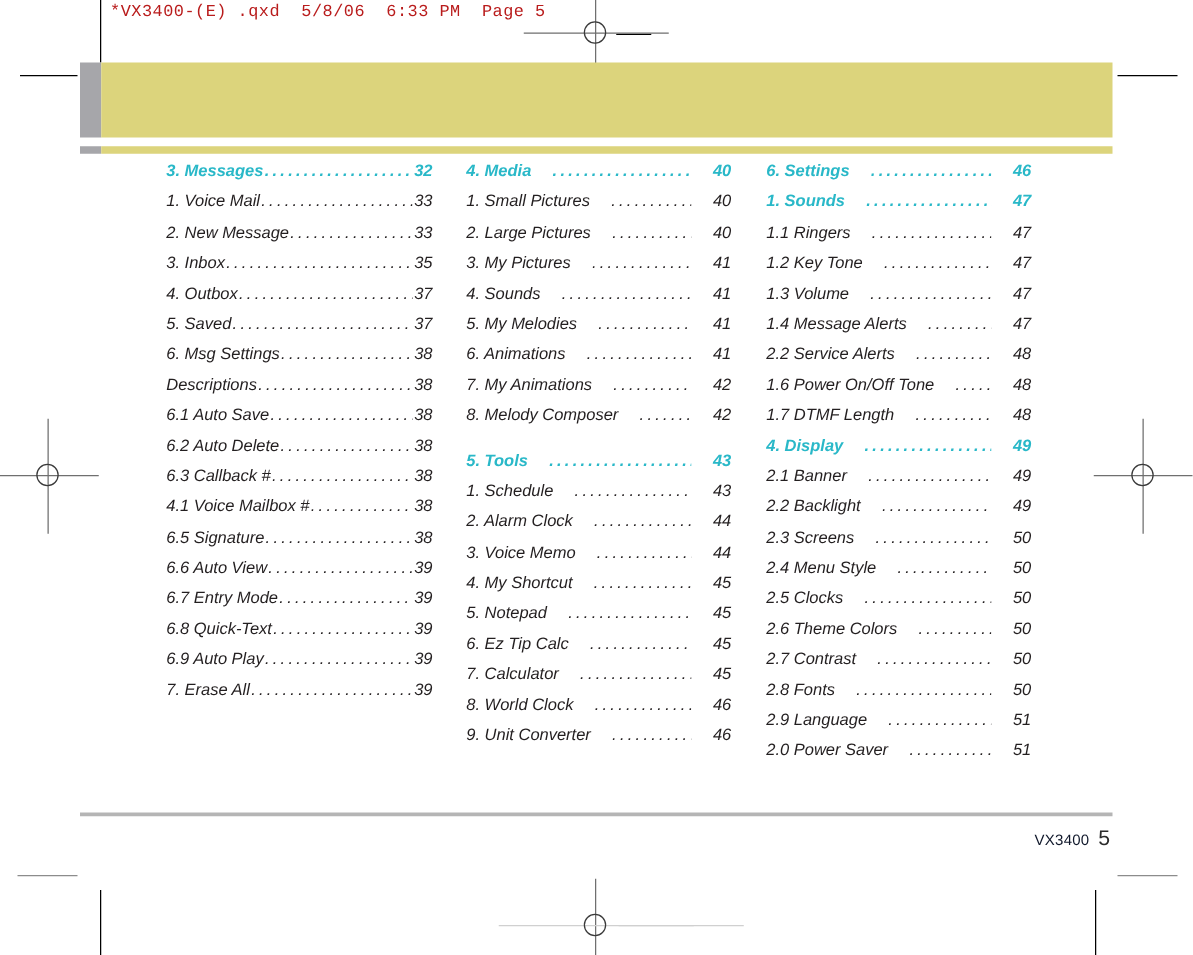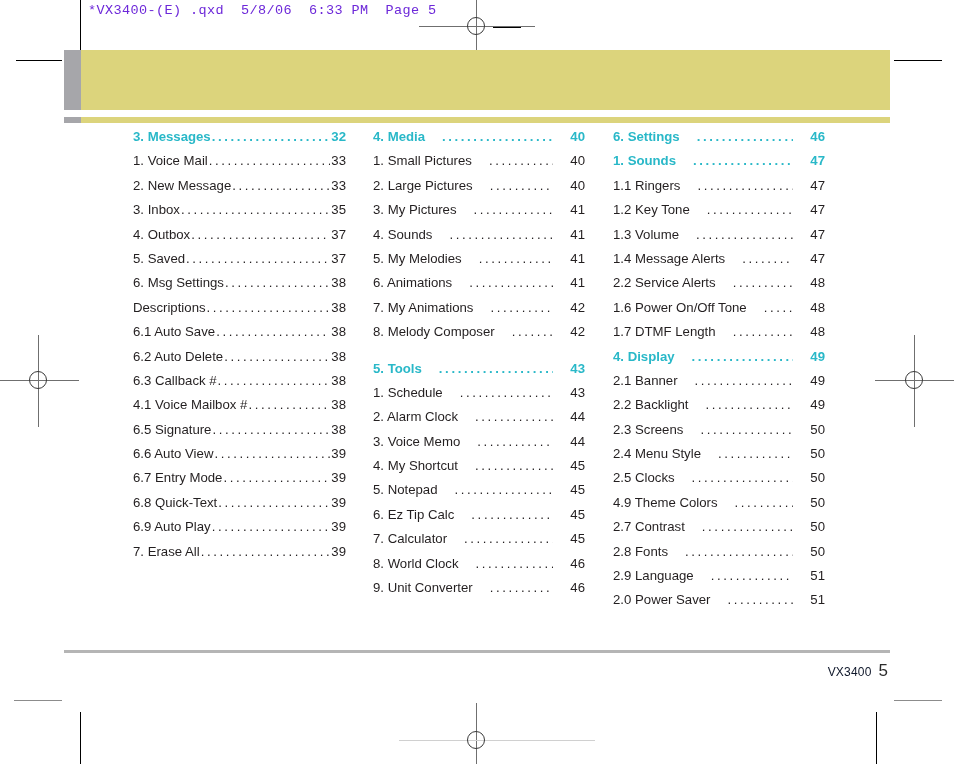--- a/index.html
+++ b/index.html
@@ -17,21 +17,21 @@
   }
 
   
   .prepress-header {
     position: absolute;
     left: 88px;
     top: 3px;
     font-family: "Liberation Mono", monospace;
     font-size: 13.5px;
     letter-spacing: 0.4px;
-    color: #6d28d9;
+    color: #b91c1c;
     white-space: pre;
   }
   .cropmark {
     position: absolute;
     background: #000000;
   }
   .cropmark.h { height: 1px; }
   .cropmark.v { width: 1px; }
   .cropmark.grey { background: #8c8c8c; }
 
@@ -124,20 +124,21 @@
     flex: 0 0 240px;
   }
   .row {
     display: flex;
     align-items: baseline;
     font-size: 13.2px;
     line-height: 1.0;
     height: 24.4px;
     white-space: nowrap;
     color: #231f20;
+    font-style: italic;
   }
   .col.col2 .row, .col.col3 .row { width: 212px; gap: 16px; }
   .col.col1 .row { width: 213px; }
 
   .row.head {
     color: #29b8c8;
     font-weight: bold;
   }
   .row.head .lbl { font-weight: bold; }
   .row.head .leader { color: #29b8c8; }
@@ -488,21 +489,21 @@
         <span class="lbl">2.4 Menu Style</span>
         <span class="leader">............................................................</span>
         <span class="pg">50</span>
       </div>
       <div class="row">
         <span class="lbl">2.5 Clocks</span>
         <span class="leader">............................................................</span>
         <span class="pg">50</span>
       </div>
       <div class="row">
-        <span class="lbl">4.9 Theme Colors</span>
+        <span class="lbl">2.6 Theme Colors</span>
         <span class="leader">............................................................</span>
         <span class="pg">50</span>
       </div>
       <div class="row">
         <span class="lbl">2.7 Contrast</span>
         <span class="leader">............................................................</span>
         <span class="pg">50</span>
       </div>
       <div class="row">
         <span class="lbl">2.8 Fonts</span>

